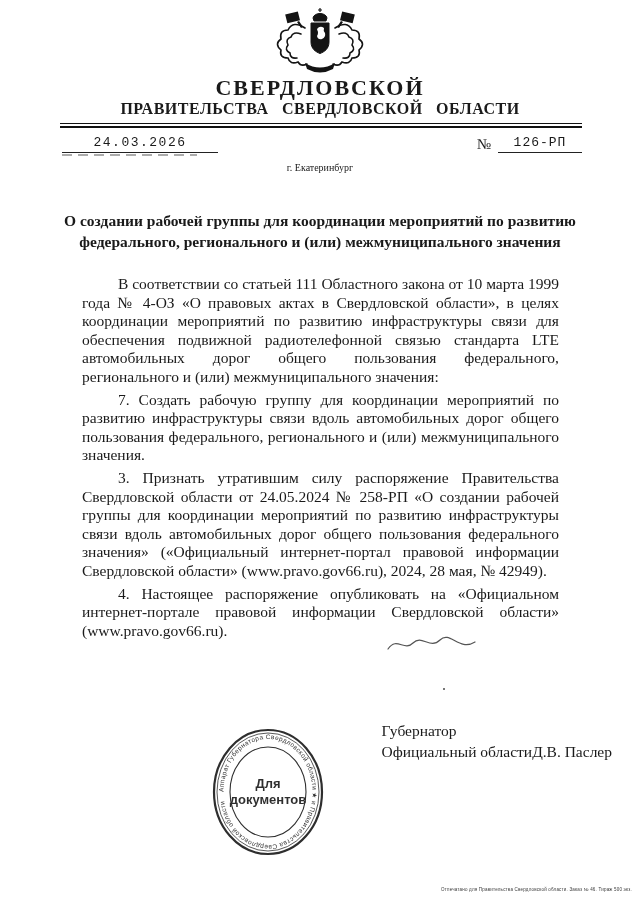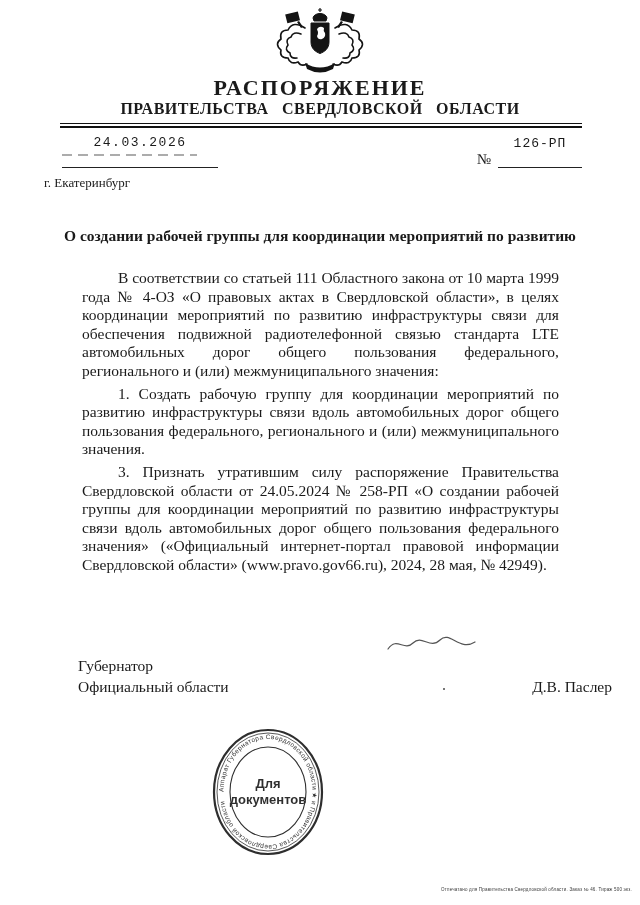--- a/index.html
+++ b/index.html
@@ -26,47 +26,47 @@
     position:relative;
   }
   .rule-dashes{
     position:absolute;left:14px;top:2px;width:160px;height:2px;opacity:.45;
     background:repeating-linear-gradient(90deg,#111 0 14px,transparent 14px 22px);
   }
   .req-row{
     margin:7px 58px 0 62px;display:flex;justify-content:space-between;align-items:flex-end;
   }
   .date-cell{
-    width:156px;border-bottom:1px solid #222;text-align:center;padding-bottom:17px;
+    width:156px;border-bottom:1px solid #222;text-align:center;padding-bottom:2px;
     font-family:"Liberation Mono","DejaVu Sans Mono",monospace;
     font-size:13px;letter-spacing:1.5px;position:relative;
   }
   .date-dashes{
     position:absolute;left:0;top:19px;width:135px;height:2px;opacity:.35;
     background:repeating-linear-gradient(90deg,#111 0 10px,transparent 10px 16px);
   }
   .num-group{display:flex;align-items:flex-end;gap:7px;}
   .num-label{font-size:15px;line-height:15px;padding-bottom:1px;}
   .num-cell{
-    width:84px;border-bottom:1px solid #222;text-align:center;padding-bottom:16px;
+    width:84px;border-bottom:1px solid #222;text-align:center;padding-bottom:2px;
     font-family:"Liberation Mono","DejaVu Sans Mono",monospace;
     font-size:13px;letter-spacing:1px;
   }
-  .city{ text-align:left;font-size:13px;line-height:17px;margin-top:6px;margin-left:44px; }
+  .city{ text-align:center;font-size:10px;line-height:17px;margin-top:6px; }
   .subject{
     margin:34px auto 13px;width:524px;text-align:center;font-weight:bold;
     font-size:15.5px;line-height:21px;
   }
   .body-text{
     margin:23px 77px 0 78px;font-size:15.5px;line-height:18.6px;
     text-align:justify;hyphens:none;
   }
   .body-text p{margin:4px;text-indent:36px;}
   .sig-row{
-    margin:80px 28px 0 78px;display:flex;justify-content:space-between;
+    margin:80px 28px 0 78px;display:flex;justify-content:flex-end;
     align-items:flex-end;font-size:15.5px;line-height:21px;
   }
   .stamp{position:absolute;left:210px;top:726px;width:116px;height:132px;opacity:.92;}
   .stamp text{fill:#1d1d1d;}
   .stamp .ring{font-family:"Liberation Sans","DejaVu Sans",sans-serif;font-size:6.6px;letter-spacing:.4px;}
   .stamp .center{font-family:"Liberation Sans","DejaVu Sans",sans-serif;font-weight:bold;font-size:13px;}
   .squiggle{position:absolute;left:385px;top:634px;width:95px;height:22px;opacity:.8;}
   .dot-artifact{position:absolute;left:443px;top:688px;width:2px;height:2px;background:#777;}
   .footer-note{
     position:absolute;right:8px;bottom:13px;font-size:4.5px;letter-spacing:.2px;
@@ -101,21 +101,21 @@
     </g>
 
     <path d="M46,15 h18 v19 c0,7 -5,10 -9,11.5 c-4,-1.5 -9,-4.5 -9,-11.5 z" fill="#141414" stroke="#141414"></path>
 
     <path d="M52,21 q3,-4 7,-1 q-1,3 1,5 q1,4 -3,6 q-4,1 -5,-3 q2,-3 0,-7 z" fill="#ffffff"></path>
     <circle cx="53.5" cy="22" r="0.9" fill="#ffffff"></circle>
 
     <path d="M40,55 q15,9 30,0 l-2,6 q-13,7 -26,0 z" fill="#141414"></path>
   </svg>
 
-  <div class="doc-type">РАСПОРЯЖЕНИЕ</div>
+  <div class="doc-type">СВЕРДЛОВСКОЙ</div>
   <div class="org-title">ПРАВИТЕЛЬСТВА СВЕРДЛОВСКОЙ ОБЛАСТИ</div>
 
   <div class="rule">
     <div class="rule-dashes"></div>
   </div>
 
   <div class="req-row">
     <div class="date-cell">
       <span>24.03.2026</span>
       <div class="date-dashes"></div>
@@ -123,26 +123,28 @@
     <div class="num-group">
       <span class="num-label">№</span>
       <span class="num-cell">126-РП</span>
     </div>
   </div>
 
   <div class="city">г. Екатеринбург</div>
 
   <div class="subject">
     <div>О создании рабочей группы для координации мероприятий по развитию</div>
+    <div>федерального, регионального и (или) межмуниципального значения</div>
   </div>
 
   <div class="body-text">
     <p>В соответствии со статьей 111 Областного закона от 10 марта 1999 года № 4-ОЗ «О правовых актах в Свердловской области», в целях координации мероприятий по развитию инфраструктуры связи для обеспечения подвижной радиотелефонной связью стандарта LTE автомобильных дорог общего пользования федерального, регионального и (или) межмуниципального значения:</p>
-    <p>1. Создать рабочую группу для координации мероприятий по развитию инфраструктуры связи вдоль автомобильных дорог общего пользования федерального, регионального и (или) межмуниципального значения.</p>
+    <p>7. Создать рабочую группу для координации мероприятий по развитию инфраструктуры связи вдоль автомобильных дорог общего пользования федерального, регионального и (или) межмуниципального значения.</p>
     <p>3. Признать утратившим силу распоряжение Правительства Свердловской области от 24.05.2024 № 258-РП «О создании рабочей группы для координации мероприятий по развитию инфраструктуры связи вдоль автомобильных дорог общего пользования федерального значения» («Официальный интернет-портал правовой информации Свердловской области» (www.pravo.gov66.ru), 2024, 28 мая, № 42949).</p>
+    <p>4. Настоящее распоряжение опубликовать на «Официальном интернет-портале правовой информации Свердловской области» (www.pravo.gov66.ru).</p>
   </div>
 
   <svg class="squiggle" viewBox="0 0 95 22" aria-hidden="true">
     <path d="M3,15 C 12,2 19,18 28,9 S 45,16 55,6 S 74,18 90,8" stroke="#2a2a2a" stroke-width="1.2" fill="none" stroke-linecap="round"></path>
   </svg>
 
   <div class="dot-artifact"></div>
 
   <div class="sig-row">
     <div>

